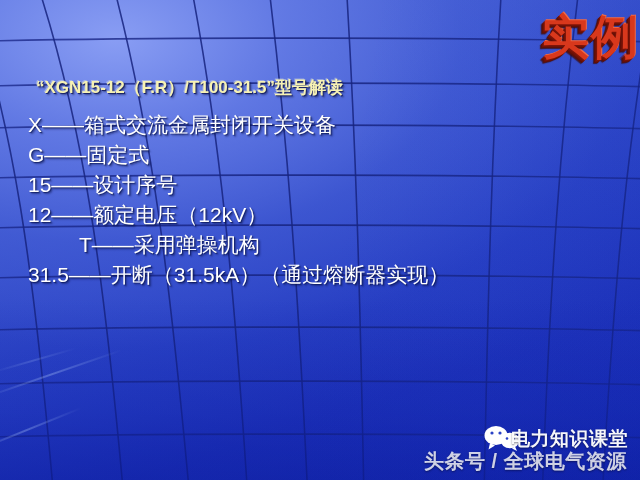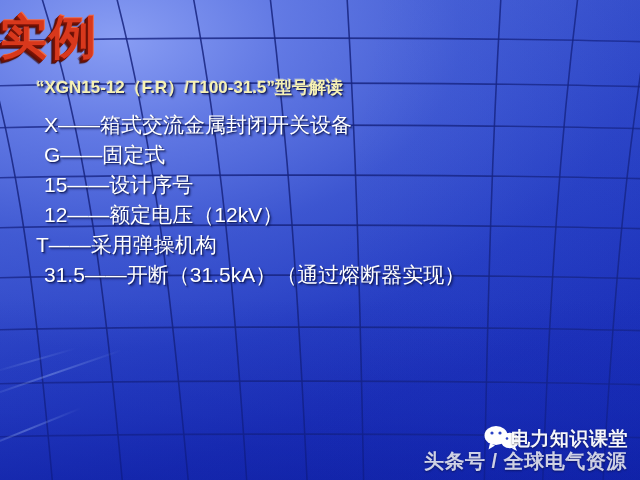--- a/index.html
+++ b/index.html
@@ -64,21 +64,21 @@
     transform-origin: left center;
     filter: blur(0.4px);
   }
 
   
   .title {
     position: absolute;
     left: 0;
     top: 6px;
     width: 640px;
-    text-align: left;
+    text-align: right;
     font-family: "DejaVu Serif", "Liberation Serif", serif;
     font-weight: bold;
     font-size: 47px;
     letter-spacing: 2px;
     color: #d8381c;
     text-shadow:
        -1px 1px 0 #7d1408,
        -2px 2px 0 #6e1207,
        -3px 3px 0 #5e0f06,
        -4px 4px 1px rgba(60,10,5,0.75),
@@ -106,30 +106,30 @@
   .body-lines {
     position: absolute;
     left: 0;
     top: 110px;
     width: 640px;
   }
   .line {
     position: relative;
     height: 30px;
     line-height: 30px;
-    padding-left: 44px;
+    padding-left: 28px;
     font-size: 21px;
     color: #ffffff;
     white-space: nowrap;
     text-shadow:
         1px 1px 1px rgba(10,20,80,0.75),
         2px 2px 2px rgba(8,16,64,0.45);
   }
   .line.indent-1 { padding-left: 58px; }
-  .line.indent-2 { padding-left: 36px; }
+  .line.indent-2 { padding-left: 79px; }
 
   
   .watermark {
     position: absolute;
     right: 4px;
     bottom: 4px;
     width: 216px;
     height: 54px;
     margin-left: 8px;
   }

